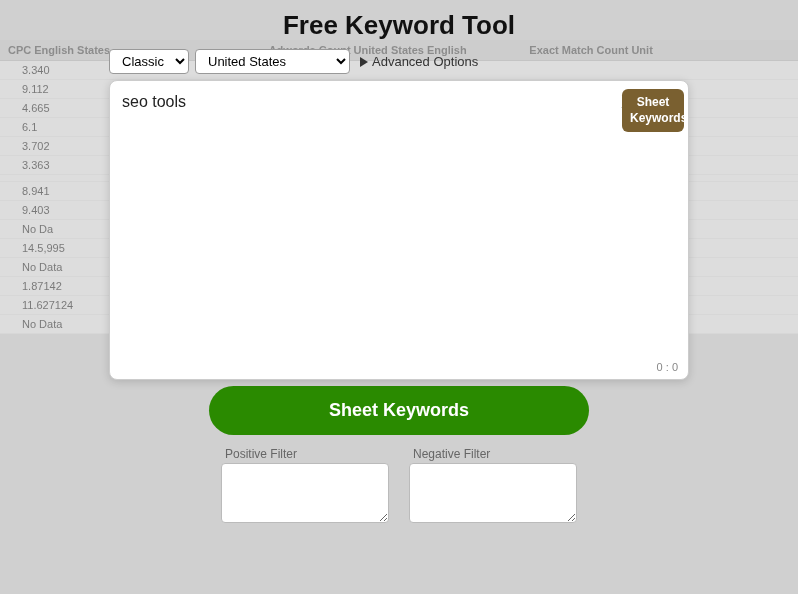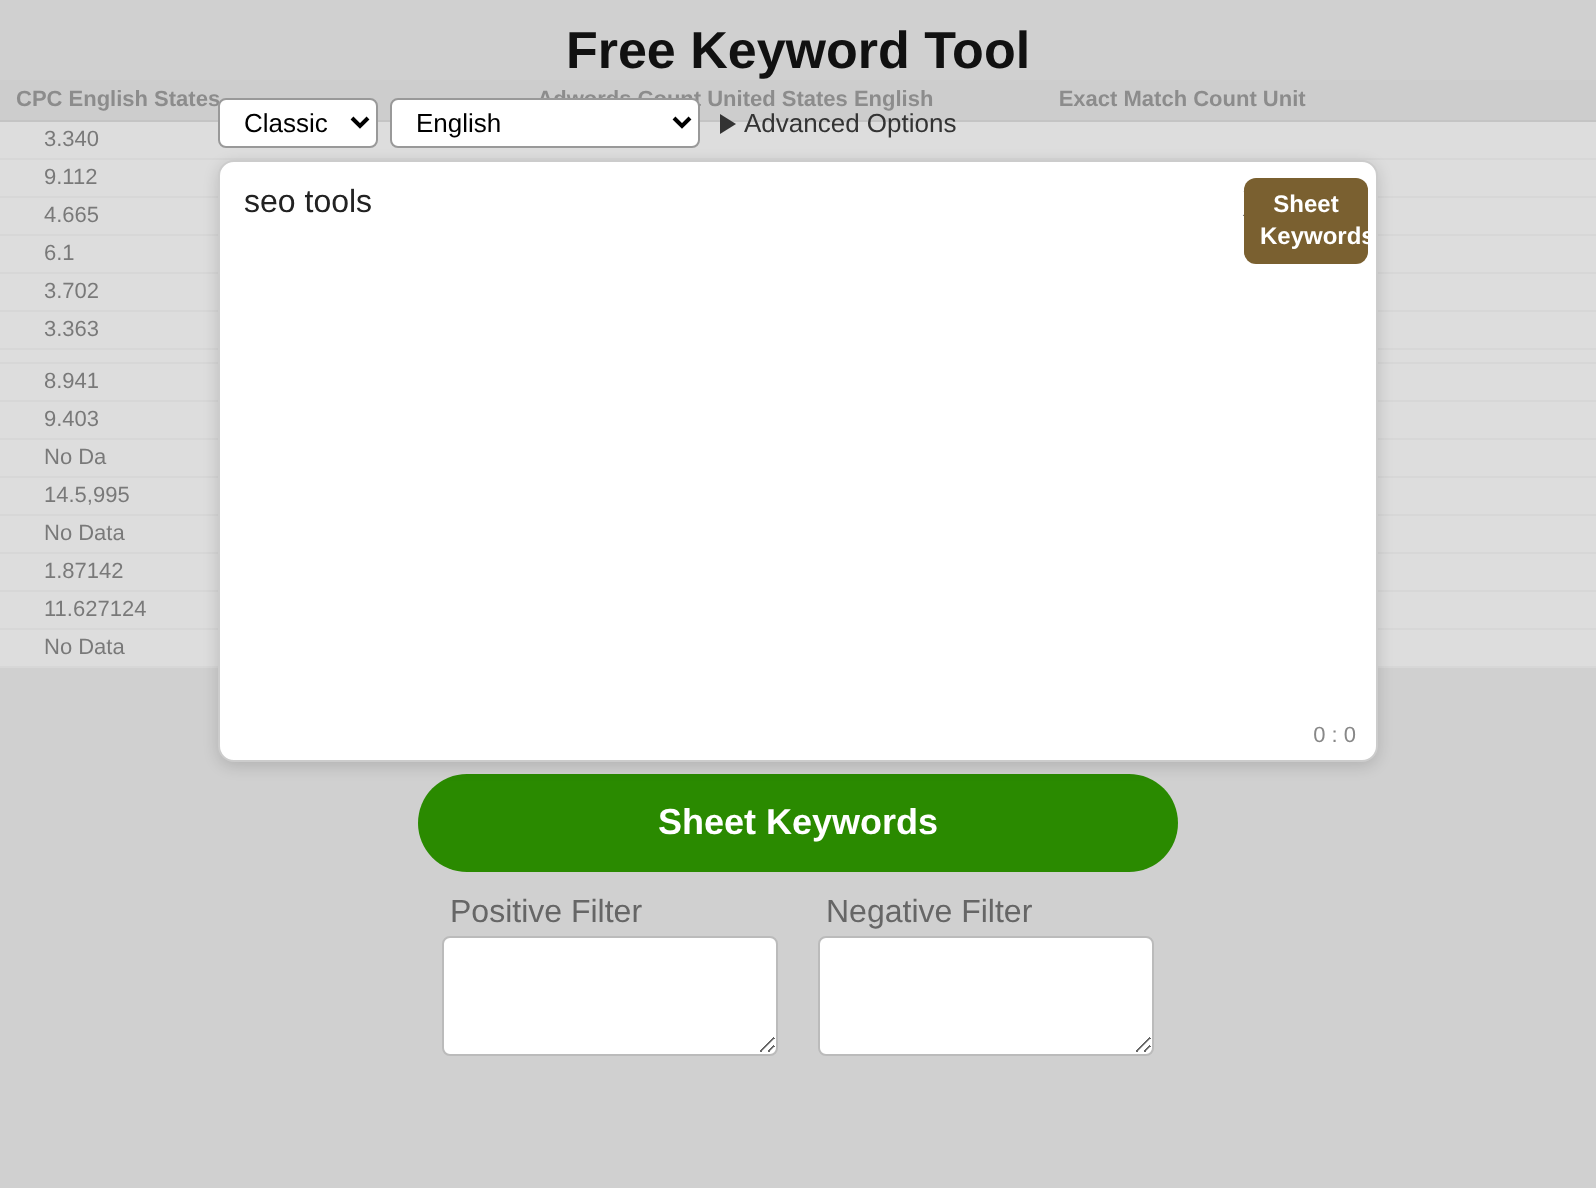--- a/index.html
+++ b/index.html
@@ -180,21 +180,21 @@
       gap: 20px;
       width: 580px;
       justify-content: center;
     }
     .filter-box {
       display: flex;
       flex-direction: column;
       align-items: flex-start;
     }
     .filter-label {
-      font-size: 16px;
+      font-size: 12px;
       color: #666;
       margin-left: 4px;
       margin-bottom: 2px;
     }
     .filter-textarea {
       width: 168px;
       height: 60px;
       border: 1px solid #bbb;
       border-radius: 4px;
       padding: 4px;
@@ -289,22 +289,22 @@
     </div>
 </div>
 
 <div class="overlay">
   <h1 class="page-title">Free Keyword Tool</h1>
 
   <div class="toolbar">
     <select class="select-classic">
       <option>Classic</option>
     </select>
-    <select class="select-language">
-      <option>English</option>
+    <select class="select-country">
+      <option>United States</option>
     </select>
     <div class="advanced-options">
       <span class="triangle-icon"></span>
       <span>Advanced Options</span>
     </div>
   </div>
 
   <div class="search-card">
     <textarea class="search-textarea" style="">seo tools</textarea>
     <button class="clear-btn">X</button>

